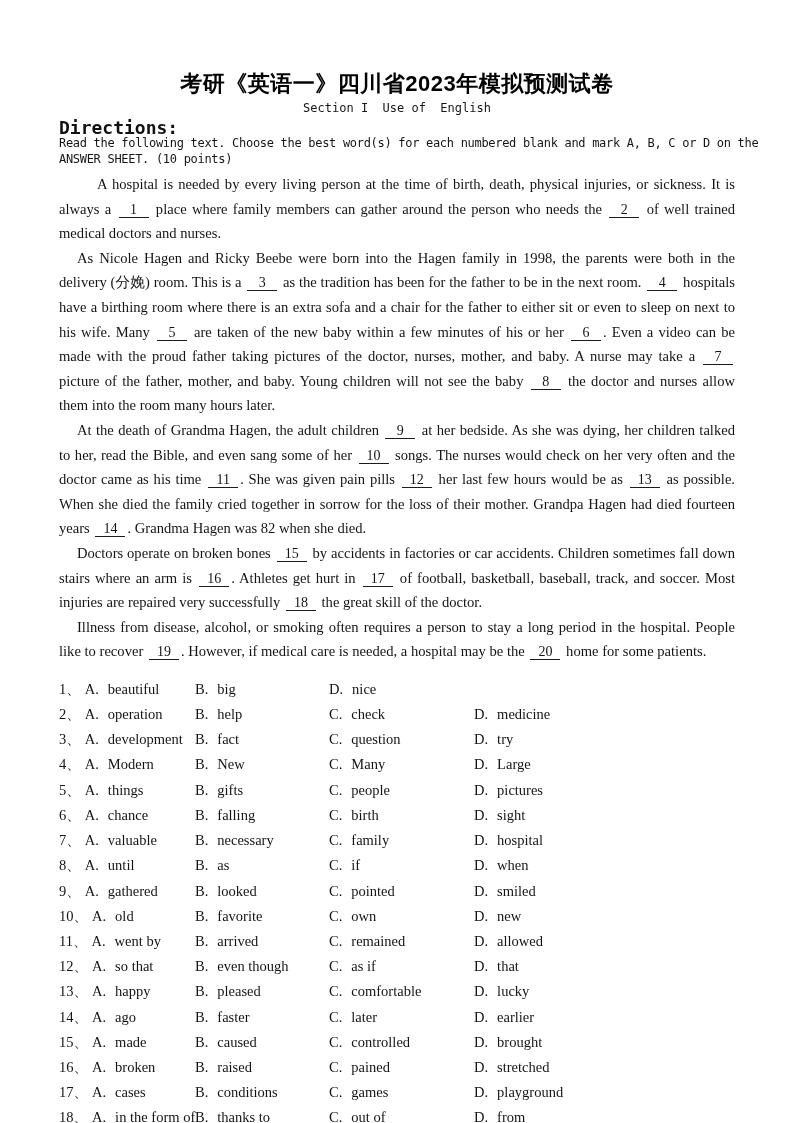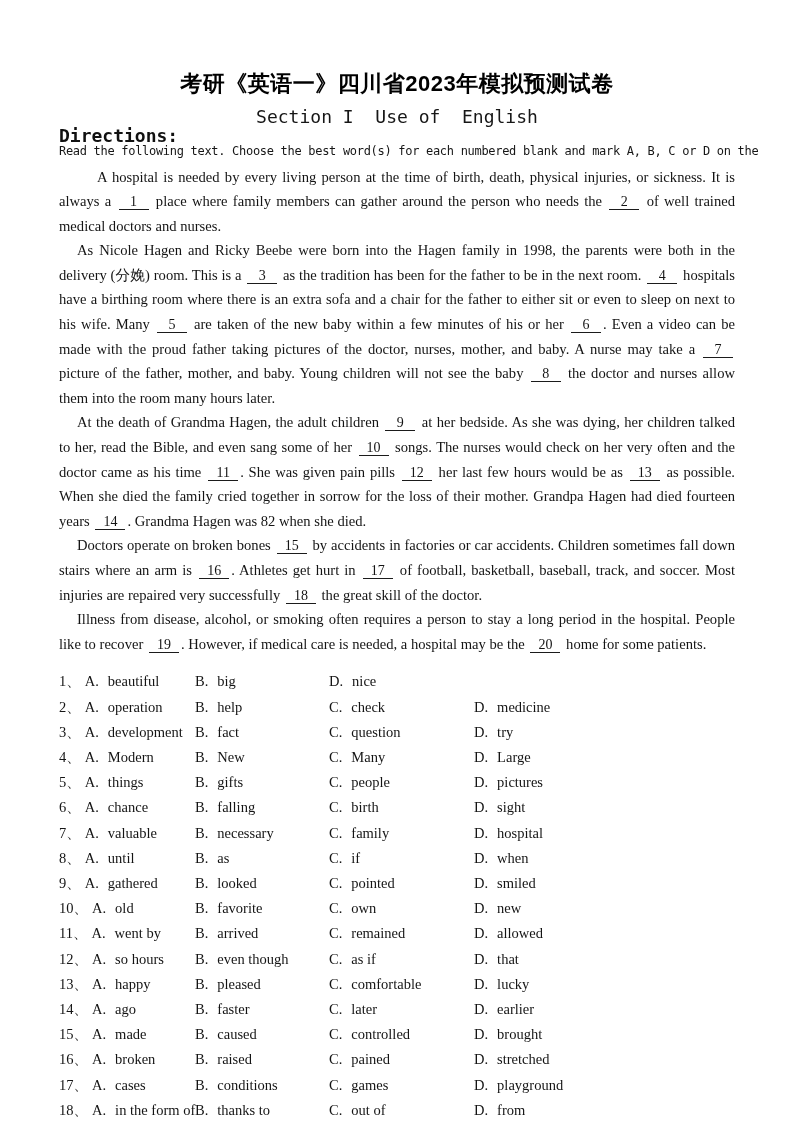--- a/index.html
+++ b/index.html
@@ -20,23 +20,23 @@
     font-family: "Liberation Sans", sans-serif;
     font-weight: bold;
     font-size: 22px;
     line-height: 27px;
     color: #000;
     letter-spacing: 0.5px;
   }
   .section-heading {
     text-align: center;
     font-family: "DejaVu Sans Mono", monospace;
-    font-size: 18px;
+    font-size: 12px;
     line-height: 17px;
-    margin-top: 11px;
+    margin-top: 3px;
     white-space: pre;
     color: #161616;
   }
   .directions-label {
     font-family: "DejaVu Sans Mono", monospace;
     font-weight: bold;
     font-size: 18px;
     line-height: 16px;
     margin-top: 3px;
     color: #111;
@@ -84,20 +84,21 @@
   .letter { margin-right: 9px; }
 </style>
 </head>
 <body>
 
 <div class="page">
   <h1 class="title">考研《英语一》四川省2023年模拟预测试卷</h1>
   <div class="section-heading">Section I  Use of  English</div>
   <div class="directions-label">Directions:</div>
   <div class="directions-line">Read the following text. Choose the best word(s) for each numbered blank and mark A, B, C or D on the</div>
+  <div class="directions-line">ANSWER SHEET. (10 points)</div>
 
   <div class="passage" id="passage">
       <p class="para first">A hospital is needed by every living person at the time of birth, death, physical injuries, or sickness. It is always a <span class="blank">1</span> place where family members can gather around the person who needs the <span class="blank">2</span> of well trained medical doctors and nurses.</p>
       <p class="para">As Nicole Hagen and Ricky Beebe were born into the Hagen family in 1998, the parents were both in the delivery (分娩) room. This is a <span class="blank">3</span> as the tradition has been for the father to be in the next room. <span class="blank">4</span> hospitals have a birthing room where there is an extra sofa and a chair for the father to either sit or even to sleep on next to his wife. Many <span class="blank">5</span> are taken of the new baby within a few minutes of his or her <span class="blank">6</span>. Even a video can be made with the proud father taking pictures of the doctor, nurses, mother, and baby. A nurse may take a <span class="blank">7</span> picture of the father, mother, and baby. Young children will not see the baby <span class="blank">8</span> the doctor and nurses allow them into the room many hours later.</p>
       <p class="para">At the death of Grandma Hagen, the adult children <span class="blank">9</span> at her bedside. As she was dying, her children talked to her, read the Bible, and even sang some of her <span class="blank">10</span> songs. The nurses would check on her very often and the doctor came as his time <span class="blank">11</span>. She was given pain pills <span class="blank">12</span> her last few hours would be as <span class="blank">13</span> as possible. When she died the family cried together in sorrow for the loss of their mother. Grandpa Hagen had died fourteen years <span class="blank">14</span>. Grandma Hagen was 82 when she died.</p>
       <p class="para">Doctors operate on broken bones <span class="blank">15</span> by accidents in factories or car accidents. Children sometimes fall down stairs where an arm is <span class="blank">16</span>. Athletes get hurt in <span class="blank">17</span> of football, basketball, baseball, track, and soccer. Most injuries are repaired very successfully <span class="blank">18</span> the great skill of the doctor.</p>
       <p class="para">Illness from disease, alcohol, or smoking often requires a person to stay a long period in the hospital. People like to recover <span class="blank">19</span>. However, if medical care is needed, a hospital may be the <span class="blank">20</span> home for some patients.</p>
     </div>
 
   <div class="questions" id="questions">
@@ -160,21 +161,21 @@
         <div class="qcell"><span class="letter">C.</span><span>own</span></div>
         <div class="qcell"><span class="letter">D.</span><span>new</span></div>
       </div>
       <div class="qrow">
         <div class="qcell"><span class="qnum">11、</span><span class="letter">A.</span><span>went by</span></div>
         <div class="qcell"><span class="letter">B.</span><span>arrived</span></div>
         <div class="qcell"><span class="letter">C.</span><span>remained</span></div>
         <div class="qcell"><span class="letter">D.</span><span>allowed</span></div>
       </div>
       <div class="qrow">
-        <div class="qcell"><span class="qnum">12、</span><span class="letter">A.</span><span>so hours</span></div>
+        <div class="qcell"><span class="qnum">12、</span><span class="letter">A.</span><span>so that</span></div>
         <div class="qcell"><span class="letter">B.</span><span>even though</span></div>
         <div class="qcell"><span class="letter">C.</span><span>as if</span></div>
         <div class="qcell"><span class="letter">D.</span><span>that</span></div>
       </div>
       <div class="qrow">
         <div class="qcell"><span class="qnum">13、</span><span class="letter">A.</span><span>happy</span></div>
         <div class="qcell"><span class="letter">B.</span><span>pleased</span></div>
         <div class="qcell"><span class="letter">C.</span><span>comfortable</span></div>
         <div class="qcell"><span class="letter">D.</span><span>lucky</span></div>
       </div>

